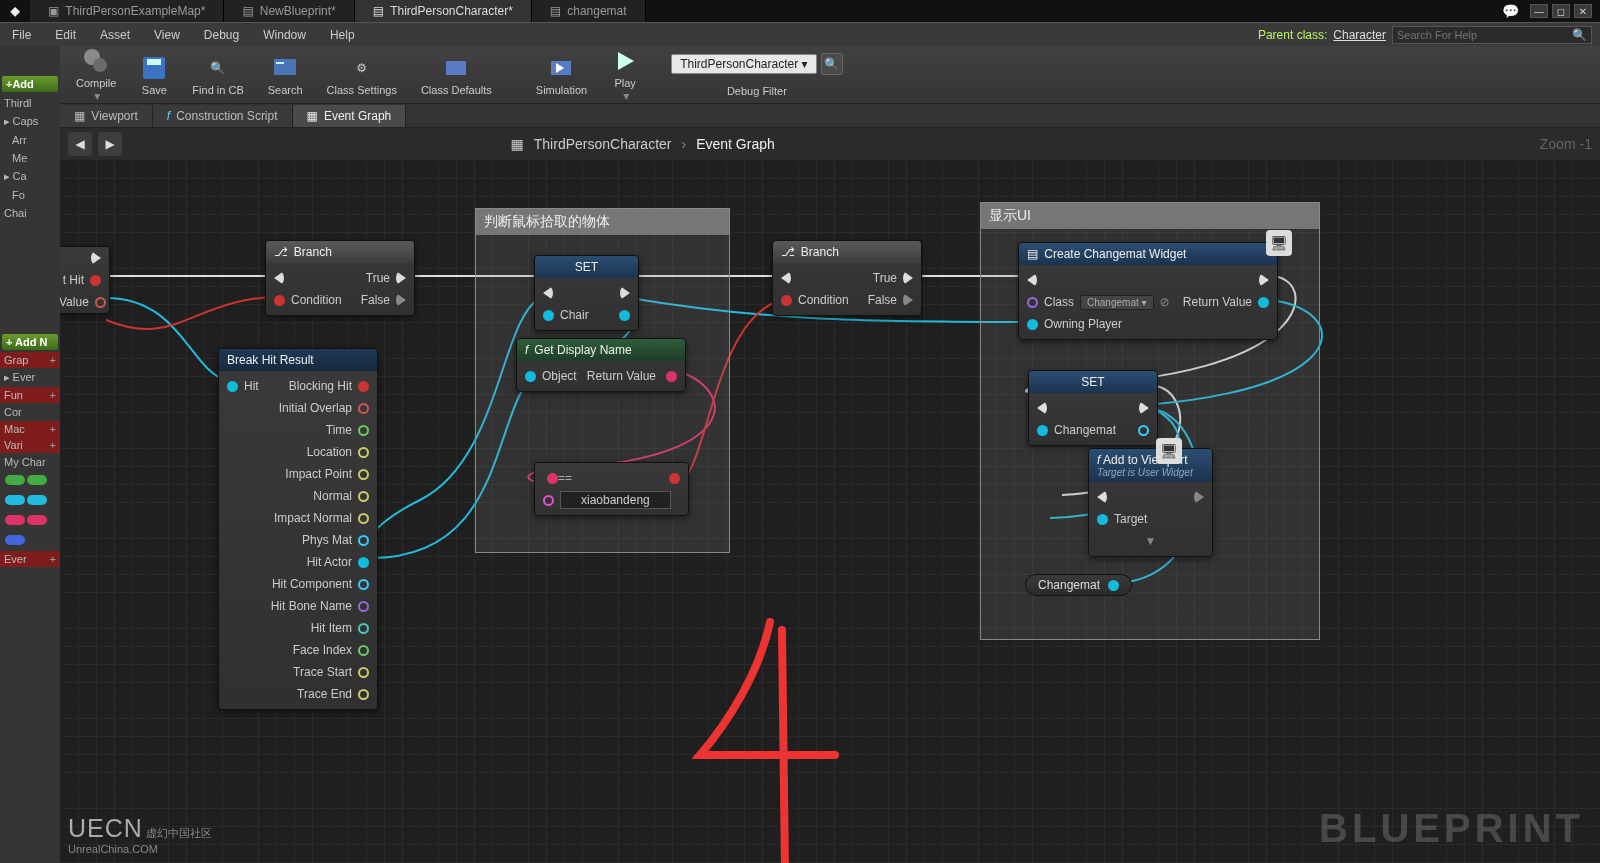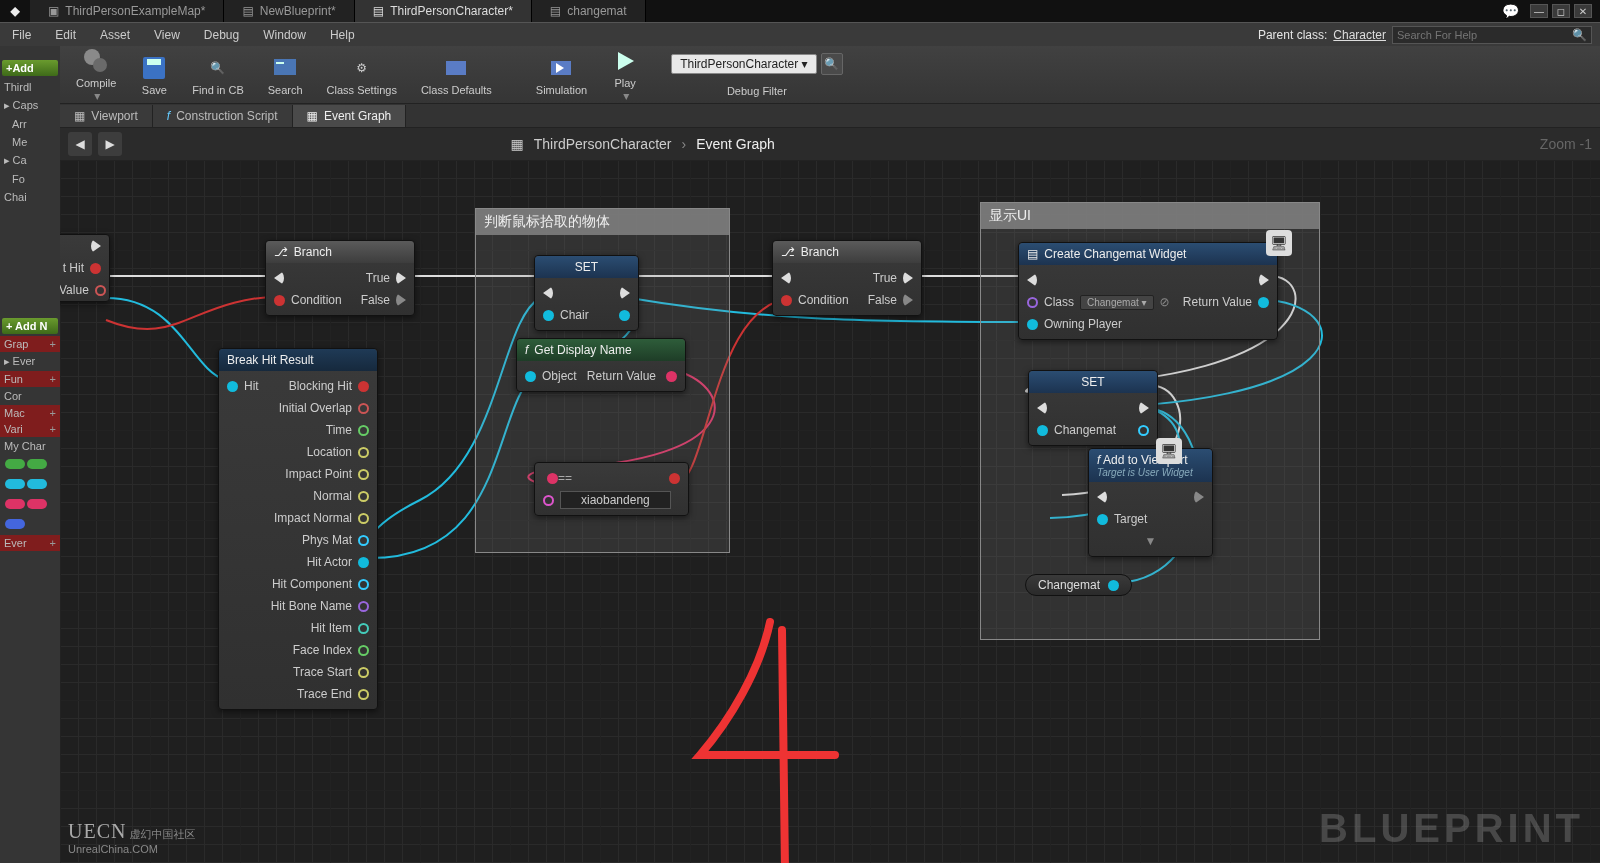--- a/index.html
+++ b/index.html
@@ -8,21 +8,21 @@
 .title-tabs { height:22px; background:#111; display:flex; align-items:center; }
 .title-tabs .u-logo { width:30px; height:22px; display:flex; align-items:center; justify-content:center; color:#eee; font-weight:bold; }
 .title-tab { padding:0 18px; height:22px; display:flex; align-items:center; gap:6px; border-right:1px solid #000; background:#222; color:#999; cursor:pointer; }
 .title-tab.active { background:#333; color:#ddd; }
 .win-controls { margin-left:auto; display:flex; gap:4px; height:22px; align-items:center; padding-right:8px; }
 .win-btn { width:18px; height:14px; background:#3a3a3a; color:#ccc; display:flex; align-items:center; justify-content:center; font-size:10px; border:1px solid #555; cursor:pointer; }
 
 .menu-bar { height:24px; background:#3a3a3a; display:flex; align-items:center; border-top:1px solid #555; }
 .menu-bar .item { padding:12px 12px; height:24px; display:flex; align-items:center; color:#ccc; cursor:pointer; }
 .menu-right { margin-left:auto; display:flex; align-items:center; gap:6px; padding-right:8px; }
-.menu-right .parent-label { color:#e5e5e5; }
+.menu-right .parent-label { color:#bef264; }
 .menu-right .parent-link { color:#ddd; text-decoration:underline; cursor:pointer; }
 .search-box { width:200px; height:18px; background:#2b2b2b; border:1px solid #555; display:flex; align-items:center; padding:0 4px; color:#777; }
 .search-box input { flex:1; background:none; border:none; color:#ccc; outline:none; font-size:11px; }
 .mag { color:#888; margin-left:4px; }
 
 .toolbar { height:58px; background:linear-gradient(#414141,#353535); border-bottom:1px solid #222; display:flex; align-items:center; padding:0 4px; gap:0; }
 .tool-btn { display:flex; flex-direction:column; align-items:center; justify-content:center; padding:0 12px; height:56px; color:#ccc; cursor:pointer; }
 .tool-btn .ti { width:28px; height:28px; display:flex; align-items:center; justify-content:center; }
 .tool-btn .tl { font-size:11px; margin-top:2px; }
 .debug-filter { display:flex; flex-direction:column; align-items:center; margin-left:20px; }
@@ -88,21 +88,21 @@
 .pin.grn-o { border-color:#6c6; }
 .pin.purp-o { border-color:#96d; }
 .pin.int-o { border-color:#4cb; }
 
 .var-pill { position:absolute; background:linear-gradient(#3a3a3a,#2a2a2a); border:1px solid #111; border-radius:12px; padding:3px 12px; display:flex; align-items:center; gap:8px; color:#ddd; }
 
 .overlay-icon { position:absolute; width:26px; height:26px; background:#ddd; border-radius:4px; display:flex; align-items:center; justify-content:center; color:#333; font-size:14px; }
 
 .watermark { position:absolute; right:16px; bottom:12px; font-size:40px; font-weight:bold; color:rgba(170,170,170,0.3); letter-spacing:4px; }
 .uecn { position:absolute; left:8px; bottom:8px; color:#888; font-size:11px; }
-.uecn .big { font-size:20px; letter-spacing:1px; color:#aaa;font-family:Liberation Serif, serif; }
+.uecn .big { font-size:25px; letter-spacing:1px; color:#aaa; }
 
 .hand { position:absolute; stroke:#e33; stroke-width:8; fill:none; stroke-linecap:round; }
 .combo-chip { background:#444; border:1px solid #222; padding:1px 6px; border-radius:2px; color:#aaa; font-size:10px; }
 </style>
 </head>
 <body>
 
 <div class="title-tabs">
   <div class="u-logo">◆</div>
   <div class="title-tab">
@@ -141,21 +141,21 @@
     <span class="parent-label">Parent class:</span>
     <span class="parent-link">Character</span>
     <div class="search-box">
       <input placeholder="Search For Help" style="">
       <span class="mag">🔍</span>
     </div>
   </div>
 </div>
 
 <div class="left-panel">
-  <div class="add" style="margin-top:14px;">+Add</div>
+  <div class="add" style="margin-top:30px;">+Add</div>
   <div class="row">Thirdl</div>
   <div class="row">▸ <span>Caps</span></div>
   <div class="row" style="padding-left:12px">Arr</div>
   <div class="row" style="padding-left:12px">Me</div>
   <div class="row">▸ <span>Ca</span></div>
   <div class="row" style="padding-left:12px">Fo</div>
   <div class="row">Chai</div>
 
   <div style="height:110px"></div>
   <div class="add">+ Add N</div>
@@ -307,21 +307,21 @@
       <path d="M1090 248 C1150 270 1120 355 990 358" stroke="#2bd" stroke-width="2" fill="none"></path>
       <path d="M1090 248 C1160 260 1160 415 1060 423" stroke="#2bd" stroke-width="2" fill="none"></path>
       <path d="M570 138 C700 160 800 162 976 162" stroke="#2bd" stroke-width="2" fill="none"></path>
 
       <path d="M615 210 C680 230 680 300 500 308 C460 312 460 320 488 325" stroke="#d36" stroke-width="2" fill="none"></path>
 
       <path d="M46 160 C120 190 130 136 230 136" stroke="#c33" stroke-width="2" fill="none"></path>
       <path d="M614 325 C650 325 650 138 736 138" stroke="#c33" stroke-width="2" fill="none"></path>
     </svg>
 
-    <div class="node" style="left:-10px; top:74px; width:60px;">
+    <div class="node" style="left:-10px; top:86px; width:60px;">
       <div class="prow">
           <span class="l"></span>
           <span class="r">
             <span class="pin exec out"></span>
           </span>
         </div>
       <div class="prow">
           <span class="l"></span>
           <span class="r">
             <span>t Hit</span>

